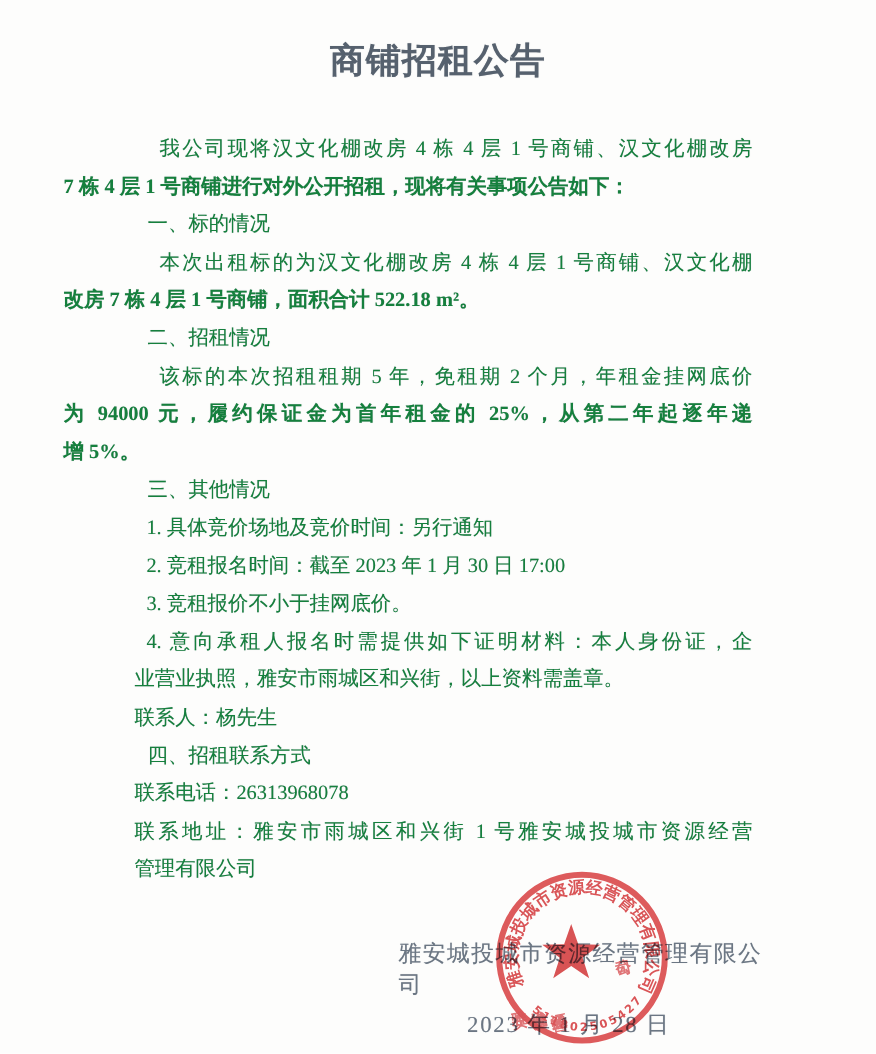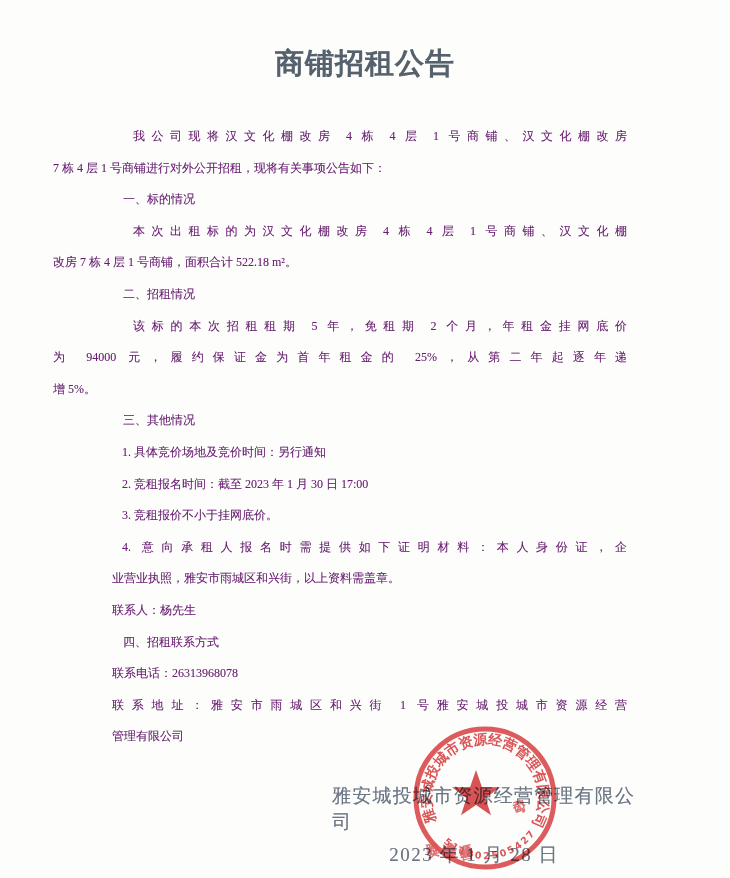--- a/index.html
+++ b/index.html
@@ -4,46 +4,46 @@
 <style>
   html,body{margin:0;padding:0;}
   .page{
     position:relative;
     width:730px;height:878px;
     background:#fdfdfc;
     overflow:hidden;
     font-family:"Liberation Serif","DejaVu Serif",serif;
   }
   .doc-title{
-    margin:16px;
+    margin:3px;
     padding-top:28px;
     text-align:center;
     font-size:29px;
     font-weight:700;
     letter-spacing:1px;
     color:#56616e;
     text-shadow:0 0 .6px rgba(86,97,110,.5);
   }
   .doc-body{
     margin-left:53px;
     width:574px;
     margin-top:37px;
   }
   .line{
-    font-size:12px;
+    font-size:17px;
     height:31.6px;
     line-height:31.6px;
-    color:#701a75;
+    color:#15803d;
     text-shadow:0 0 .6px rgba(94,107,122,.45);
     white-space:nowrap;
   }
   .line.fill{white-space:normal;text-align:justify;text-align-last:justify;}
   .line.indent{padding-left:80px;}
   .line.indent.fill{padding-left:0;text-indent:80px;}
-  .line.flush{padding-left:0;}
+  .line.flush{padding-left:0;font-weight:bold;}
   .line.heading{padding-left:70px;}
   .line.item{padding-left:69px;}
   .line.item.fill{padding-left:59px;text-indent:10px;font-family:Liberation Serif, serif;}
   .line.wrap,.line.contact{padding-left:59px;}
   .line.contact.fill{padding-left:0;text-indent:59px;}
   .footer{
     position:absolute;
     left:332px;top:783px;
     width:302px;
     color:#6b7683;

